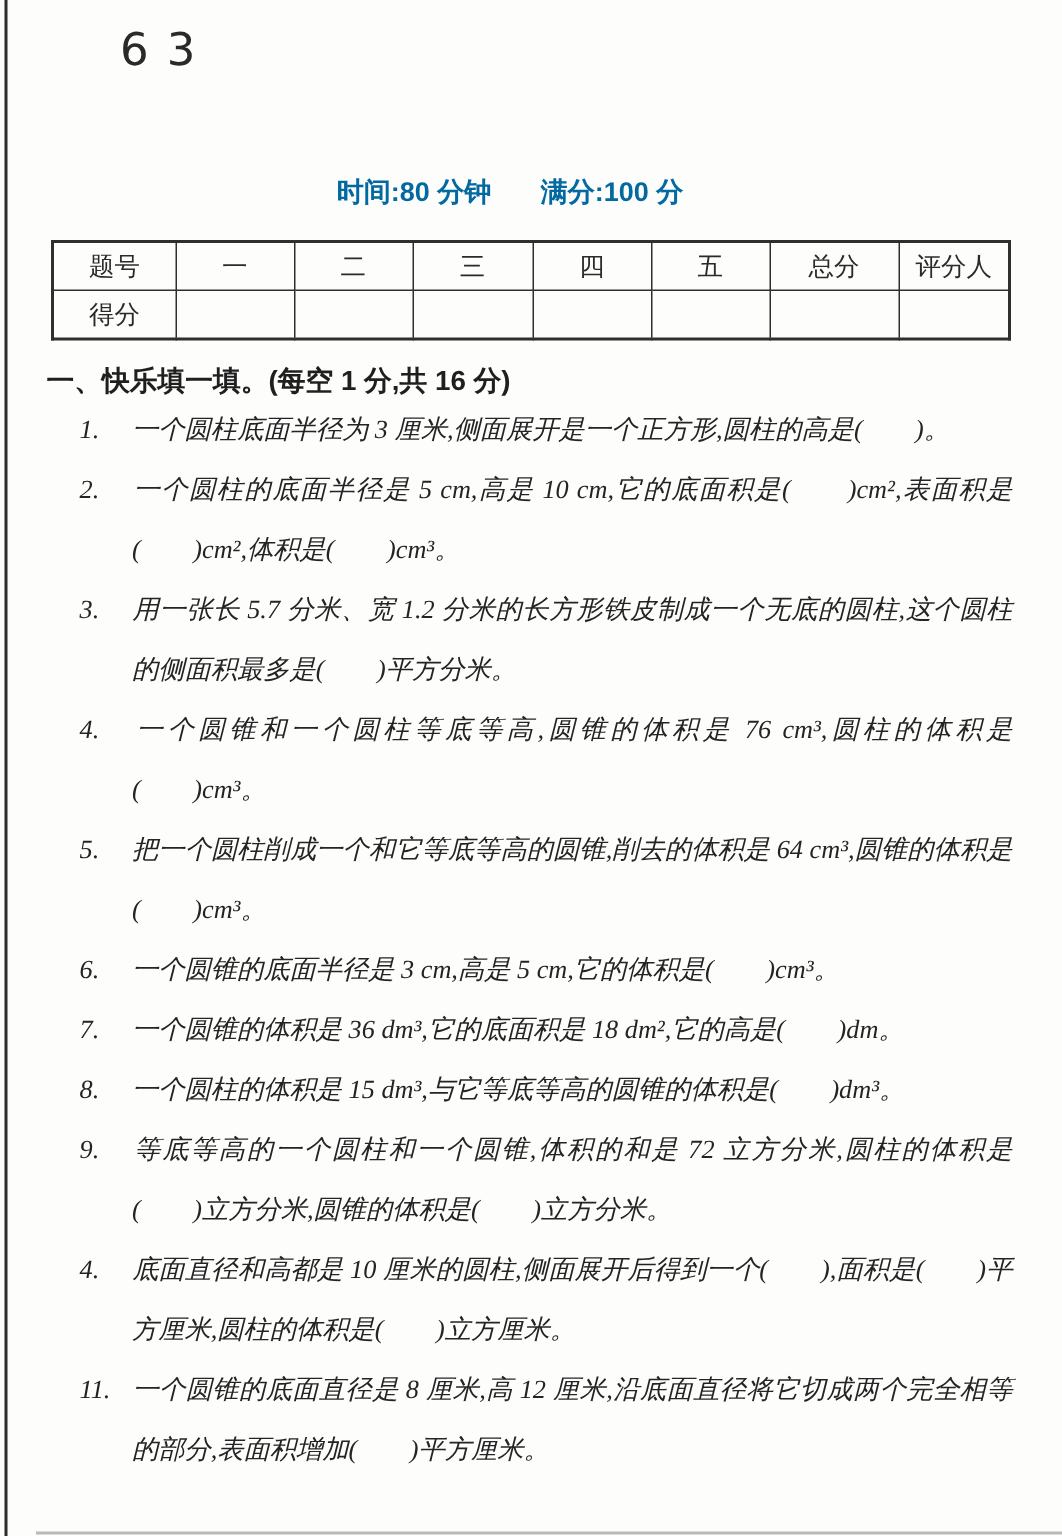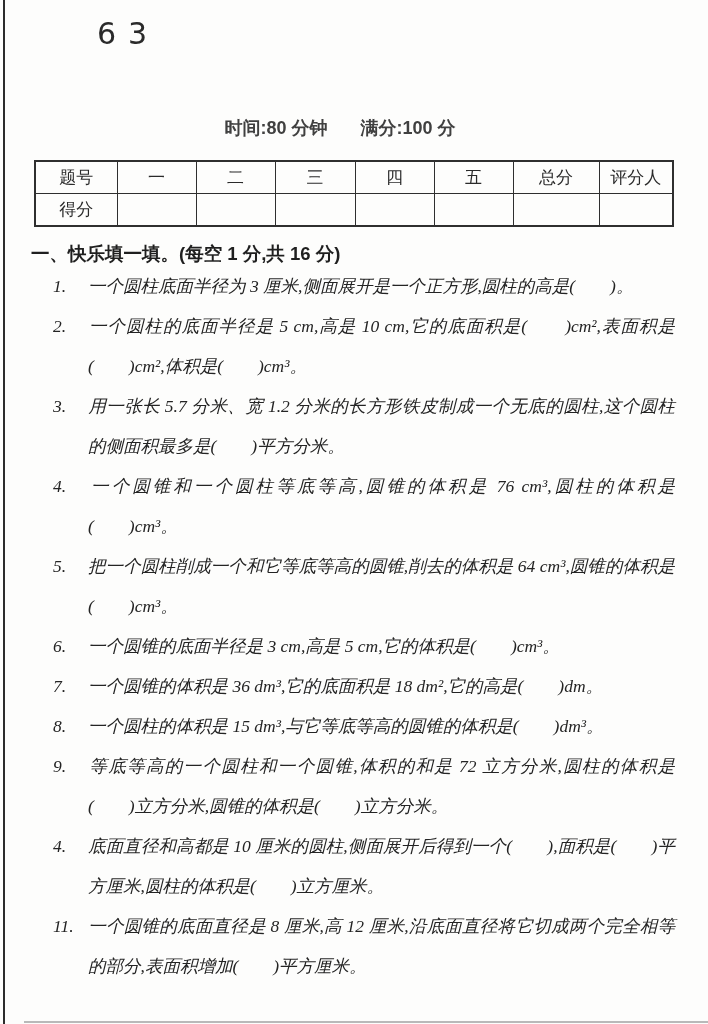--- a/index.html
+++ b/index.html
@@ -17,29 +17,29 @@
   }
   .left-rule{
     position:absolute;left:3px;top:0;width:2px;height:1024px;
     background:#2c2c2c;
   }
   .bottom-rule{
     position:absolute;left:24px;right:0;bottom:1px;height:2px;
     background:#b9b9b9;
   }
   .page-number{
-    position:absolute;left:97px;top:16px;
+    position:absolute;left:80px;top:16px;
     font-family:"DejaVu Sans","Liberation Sans",sans-serif;
     font-size:30px;letter-spacing:12px;color:#2a2a2a;
   }
   .exam-meta{
     position:absolute;top:116px;left:0;width:680px;
     text-align:center;
     font-family:"Liberation Sans","DejaVu Sans",sans-serif;
-    font-weight:bold;font-size:18px;color:#404040;
+    font-weight:bold;font-size:18px;color:#0369a1;
   }
   .exam-meta .score-info{margin-left:28px;}
   table.score-table{
     position:absolute;left:34px;top:160px;width:638px;
     border-collapse:collapse;table-layout:fixed;
     font-size:17px;color:#2a2a2a;
     border:2px solid #2f2f2f;
   }
   table.score-table td{
     border:1.5px solid #2f2f2f;

